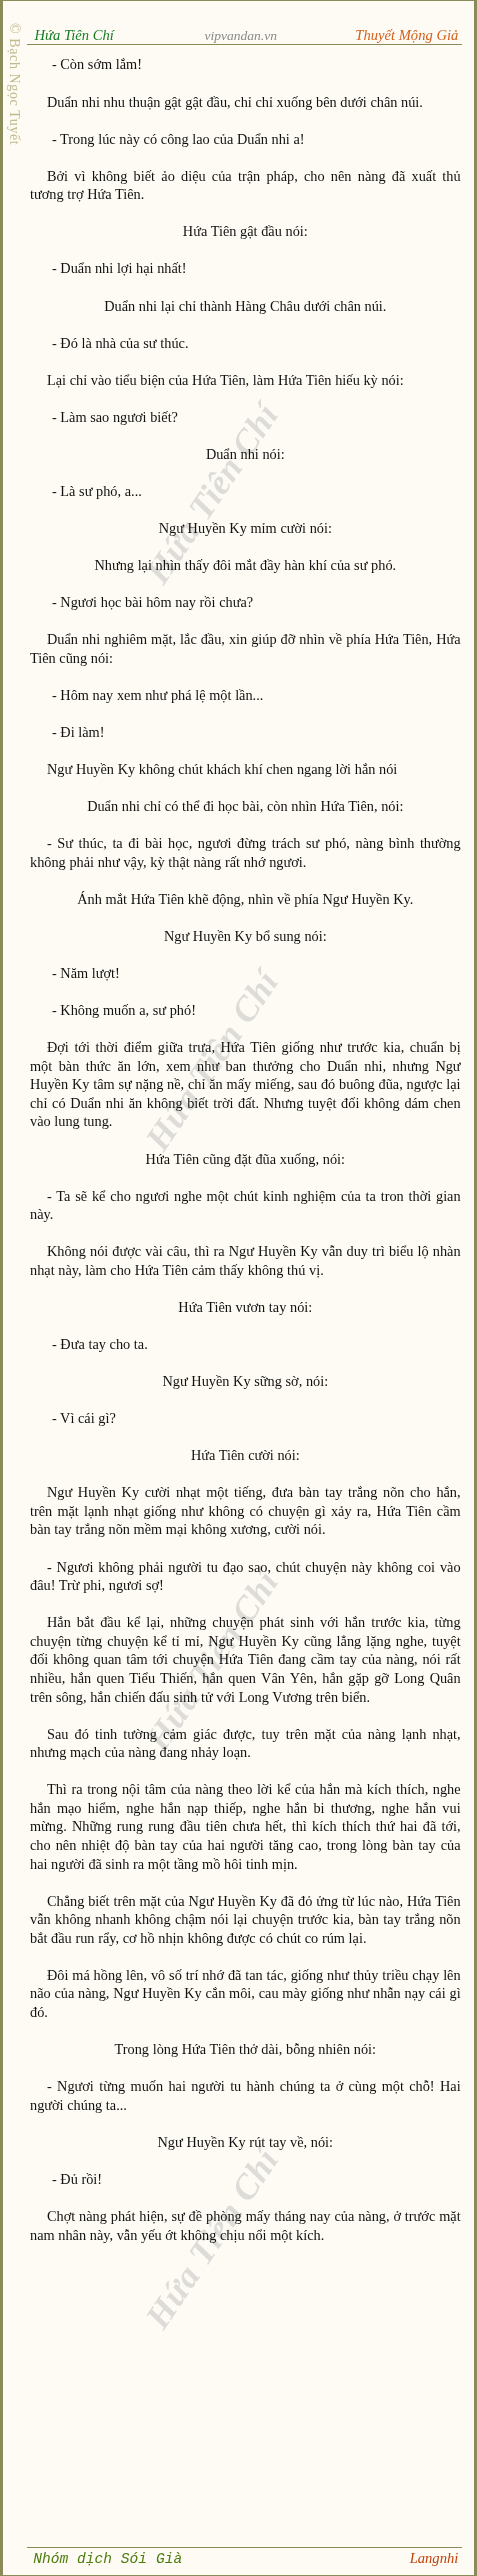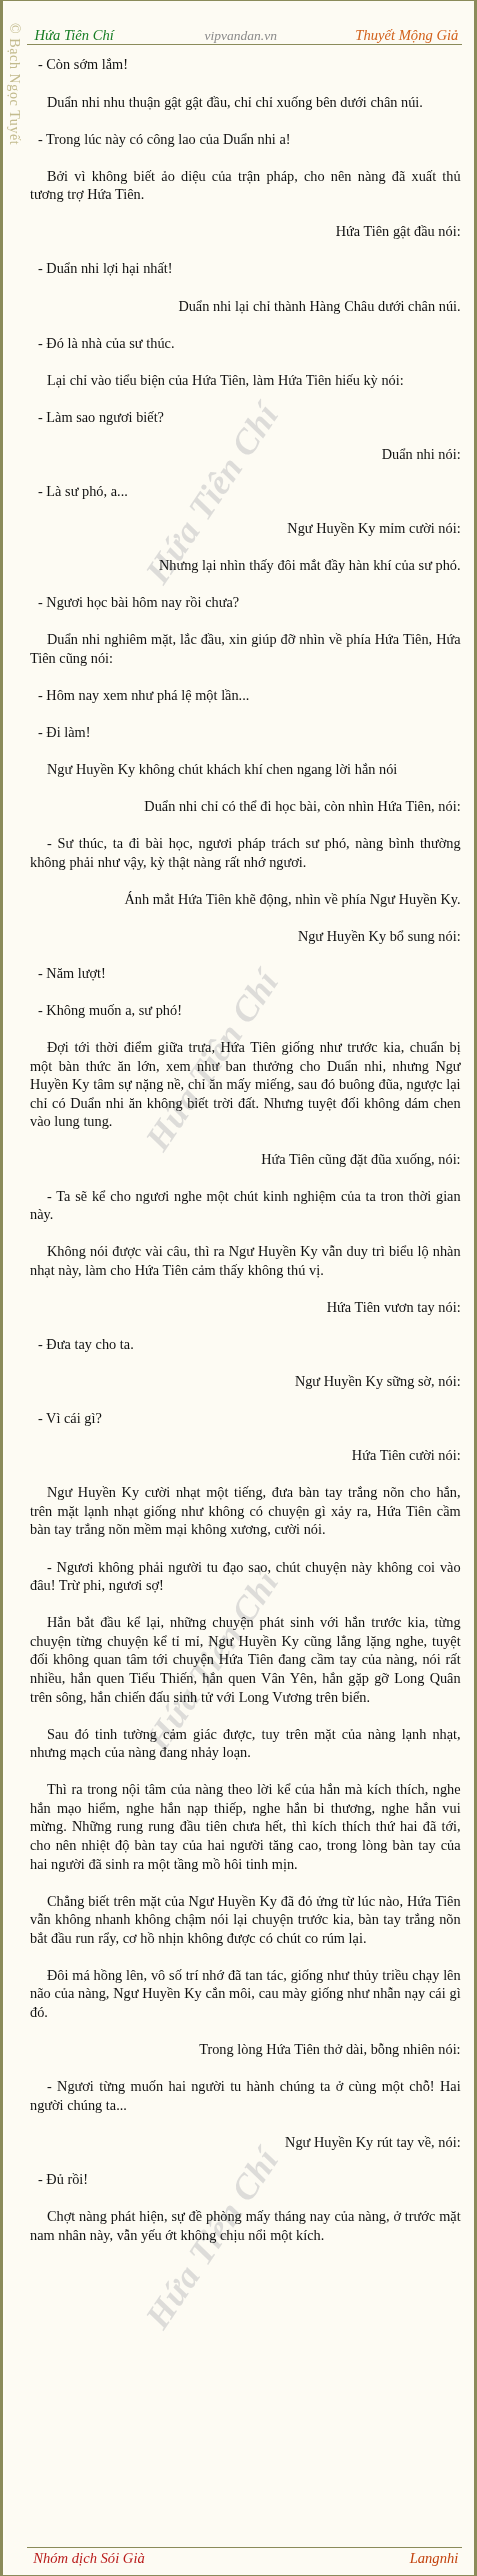--- a/index.html
+++ b/index.html
@@ -130,44 +130,46 @@
     font-size: 14.3px;
     line-height: 1.30;
     color: #111111;
     text-align: justify;
     text-indent: 17px;
     word-spacing: 0.1px;
   }
   .body-text p.dlg {
     text-indent: 7.9px;
     text-align: left;
+    margin-left: 14px;
   }
   .body-text p.plain {
     text-indent: 0;
-    text-align: right;
+    text-align: center;
   }
 
   
   .doc-footer {
     position: absolute;
     left: 23.6px;
     right: 12.3px;
     bottom: 7.9px;
     z-index: 2;
     border-top: 1.7px solid #8b8b5a;
     padding-top: 2.2px;
     display: flex;
     justify-content: space-between;
     align-items: baseline;
     font-style: italic;
     font-size: 14.6px;
   }
   .doc-footer .f-left {
-    color: #b91c1c;
+    color: #4d7c0f;
     padding-left: 6.7px;
+    font-family: Liberation Mono, monospace;
   }
   .doc-footer .f-right {
     color: #c2410c;
     padding-right: 3.4px;
   }
 </style>
 </head>
 <body>
 
 <div class="page">
@@ -205,21 +207,21 @@
         <p class="plain">Duẩn nhi nói:</p>
         <p class="dlg">- Là sư phó, a...</p>
         <p class="plain">Ngư Huyền Ky mỉm cười nói:</p>
         <p class="plain"> Nhưng lại nhìn thấy đôi mắt đầy hàn khí của sư phó.</p>
         <p class="dlg">- Ngươi học bài hôm nay rồi chưa?</p>
         <p>Duẩn nhi nghiêm mặt, lắc đầu, xin giúp đỡ nhìn về phía Hứa Tiên, Hứa Tiên cũng nói:</p>
         <p class="dlg">- Hôm nay xem như phá lệ một lần...</p>
         <p class="dlg">- Đi làm!</p>
         <p>Ngư Huyền Ky không chút khách khí chen ngang lời hắn nói</p>
         <p class="plain">Duẩn nhi chỉ có thể đi học bài, còn nhìn Hứa Tiên, nói:</p>
-        <p>- Sư thúc, ta đi bài học, ngươi pháp trách sư phó, nàng bình thường không phải như vậy, kỳ thật nàng rất nhớ ngươi.</p>
+        <p>- Sư thúc, ta đi bài học, ngươi đừng trách sư phó, nàng bình thường không phải như vậy, kỳ thật nàng rất nhớ ngươi.</p>
         <p class="plain">Ánh mắt Hứa Tiên khẽ động, nhìn về phía Ngư Huyền Ky.</p>
         <p class="plain">Ngư Huyền Ky bổ sung nói:</p>
         <p class="dlg">- Năm lượt!</p>
         <p class="dlg">- Không muốn a, sư phó!</p>
         <p>Đợi tới thời điểm giữa trưa, Hứa Tiên giống như trước kia, chuẩn bị một bàn thức ăn lớn, xem như ban thưởng cho Duẩn nhi, nhưng Ngư Huyền Ky tâm sự nặng nề, chỉ ăn mấy miếng, sau đó buông đũa, ngược lại chỉ có Duẩn nhi ăn không biết trời đất. Nhưng tuyệt đối không dám chen vào lung tung.</p>
         <p class="plain">Hứa Tiên cũng đặt đũa xuống, nói:</p>
         <p>- Ta sẽ kể cho ngươi nghe một chút kinh nghiệm của ta tron thời gian này.</p>
         <p>Không nói được vài câu, thì ra Ngư Huyền Ky vẫn duy trì biểu lộ nhàn nhạt này, làm cho Hứa Tiên cảm thấy không thú vị.</p>
         <p class="plain">Hứa Tiên vươn tay nói:</p>
         <p class="dlg">- Đưa tay cho ta.</p>

